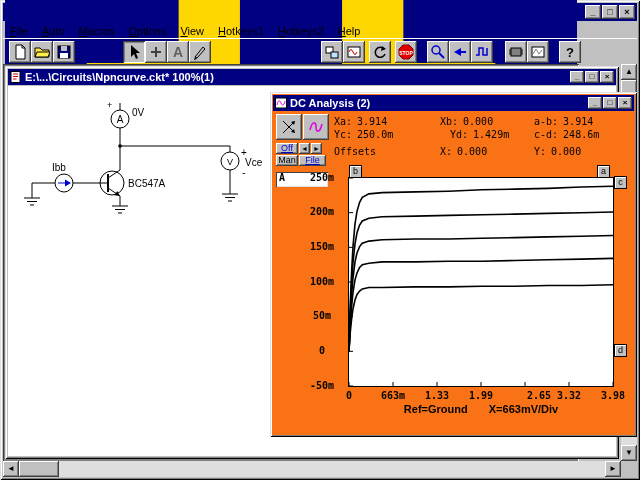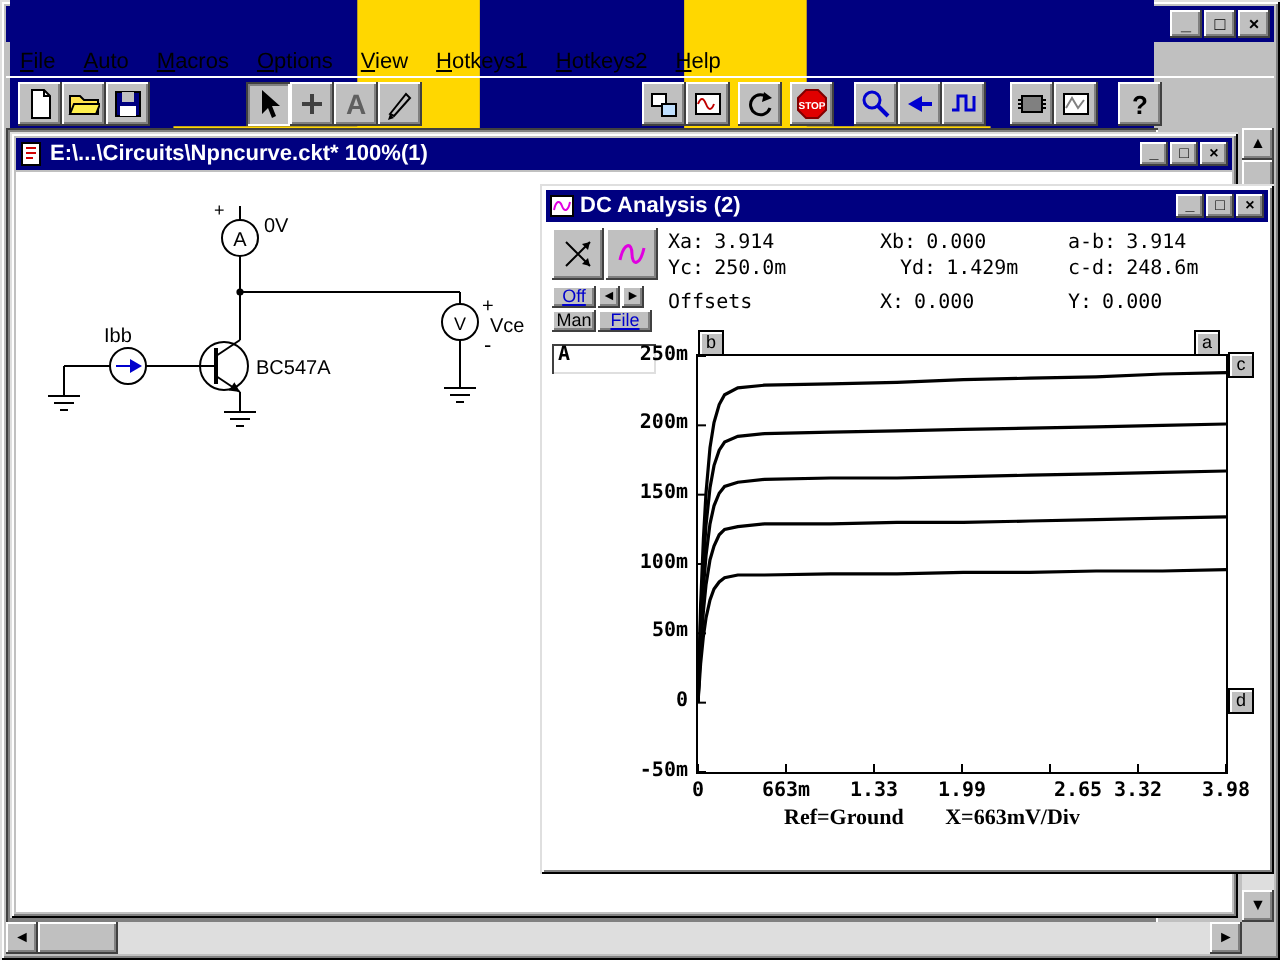--- a/index.html
+++ b/index.html
@@ -35,43 +35,43 @@
   
   .vscroll{position:absolute;left:618px;top:0;width:16px;height:397px;background:#dedede;}
   .hscroll{position:absolute;left:0;top:397px;width:618px;height:16px;background:#dedede;}
   .corner{position:absolute;left:618px;top:397px;width:16px;height:16px;background:#c0c0c0;}
   .sbtn{position:absolute;width:16px;height:16px;background:#c0c0c0;font-size:8px;line-height:1;color:#000;
     display:flex;align-items:center;justify-content:center;
     box-shadow:inset -1px -1px 0 #404040,inset 1px 1px 0 #fff,inset -2px -2px 0 #808080;}
   .sthumb{position:absolute;background:#c0c0c0;
     box-shadow:inset -1px -1px 0 #404040,inset 1px 1px 0 #fff,inset -2px -2px 0 #808080;}
   
-  .dcwin{position:absolute;left:267px;top:28px;width:367px;height:345px;background:#ffffff;
+  .dcwin{position:absolute;left:267px;top:28px;width:367px;height:345px;background:#f97316;
     box-shadow:inset 1px 1px 0 #dfdfdf,inset -1px -1px 0 #000,inset 2px 2px 0 #fff,inset -2px -2px 0 #808080;}
   .dtool{position:absolute;width:26px;height:26px;background:#c0c0c0;display:flex;align-items:center;justify-content:center;
     box-shadow:inset -1px -1px 0 #404040,inset 1px 1px 0 #fff,inset -2px -2px 0 #808080;}
   .dtool svg{width:18px;height:18px;display:block;}
   .ro{position:absolute;font-family:"DejaVu Sans Mono",monospace;font-size:10px;font-weight:normal;white-space:nowrap;}
   .ro .val{margin-left:5px;}
   .xbtn{position:absolute;background:#c0c0c0;font-size:9px;line-height:1;display:flex;align-items:center;justify-content:center;
     box-shadow:inset -1px -1px 0 #404040,inset 1px 1px 0 #fff,inset -2px -2px 0 #808080;}
   .blue{color:#0000cc;text-decoration:underline;}
   .tracebox{position:absolute;left:6px;top:80px;width:52px;height:15px;background:#fff;
     box-shadow:inset 1px 1px 0 #404040,inset -1px -1px 0 #dfdfdf;
     font-family:"DejaVu Sans Mono",monospace;font-size:10px;font-weight:bold;padding-left:3px;box-sizing:border-box;}
-  .ylab{position:absolute;left:30px;width:44px;text-align:right;
+  .ylab{position:absolute;left:30px;width:44px;text-align:center;
     font-family:"DejaVu Sans Mono",monospace;font-size:10px;font-weight:bold;}
   .xlab{position:absolute;top:298px;width:44px;text-align:center;
     font-family:"DejaVu Sans Mono",monospace;font-size:10px;font-weight:bold;}
   .plotframe{position:absolute;left:78px;top:85px;width:264px;height:208px;background:#fff;border:1px solid #000;}
   .plotframe svg{position:absolute;left:0;top:0;width:264px;height:208px;display:block;}
   .marker{position:absolute;width:11px;height:11px;background:#c0c0c0;border:1px solid #000;font-size:9px;line-height:1;
     display:flex;align-items:center;justify-content:center;box-shadow:inset 1px 1px 0 #fff;}
-  .pfooter{position:absolute;left:63px;top:311px;width:266px;text-align:center;
-    font-family:Liberation Serif, serif;font-size:11px;font-weight:bold;}
+  .pfooter{position:absolute;left:78px;top:311px;width:266px;text-align:center;
+    font-family:Liberation Sans, sans-serif;font-size:11px;font-weight:bold;}
 </style>
 </head>
 <body>
 
 <div id="screen">
 
   <div class="titlebar">
     <svg class="appicon" viewBox="0 0 14 14">
         <rect width="14" height="14" fill="#000080"></rect>
         <path d="M2,9 L5,9 5,4 9,4 9,9 12,9" stroke="#ffd700" fill="none" stroke-width="1.5"></path>

